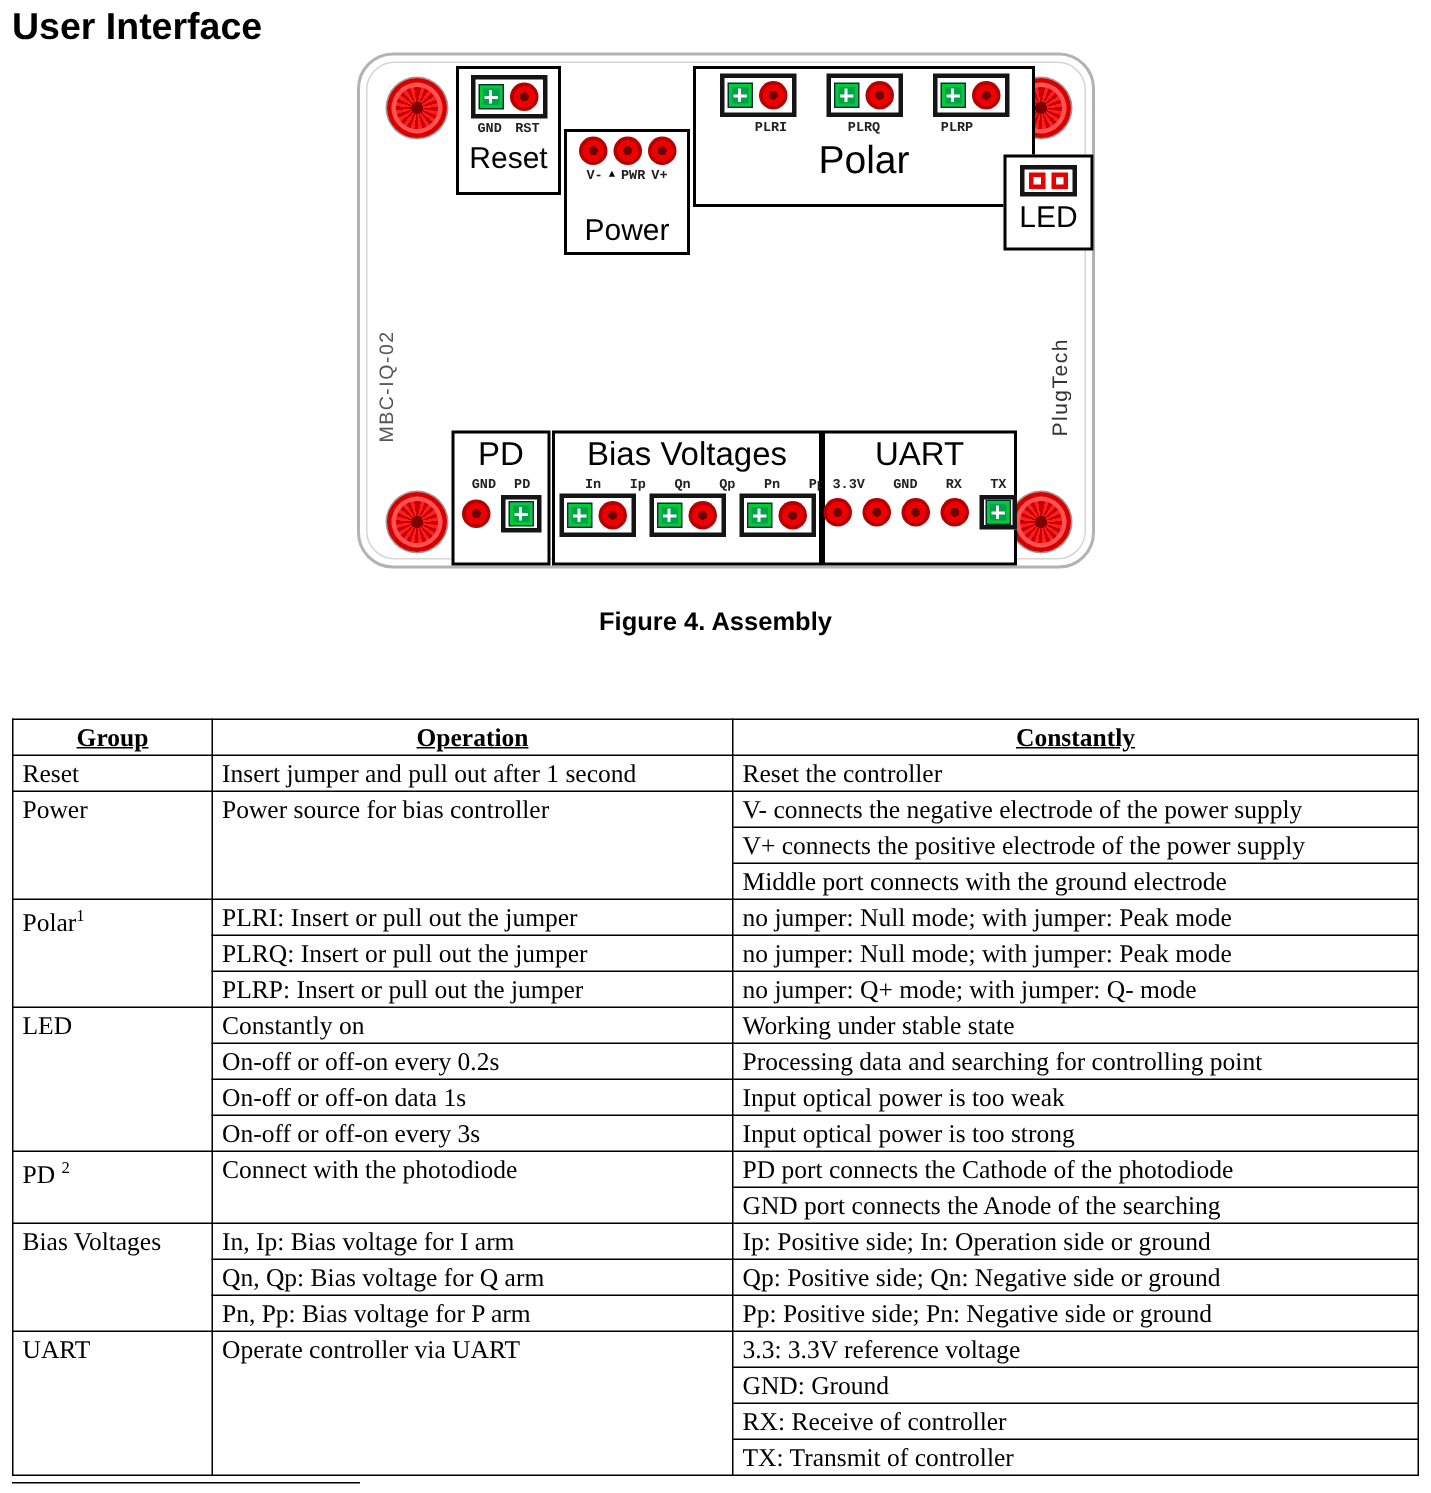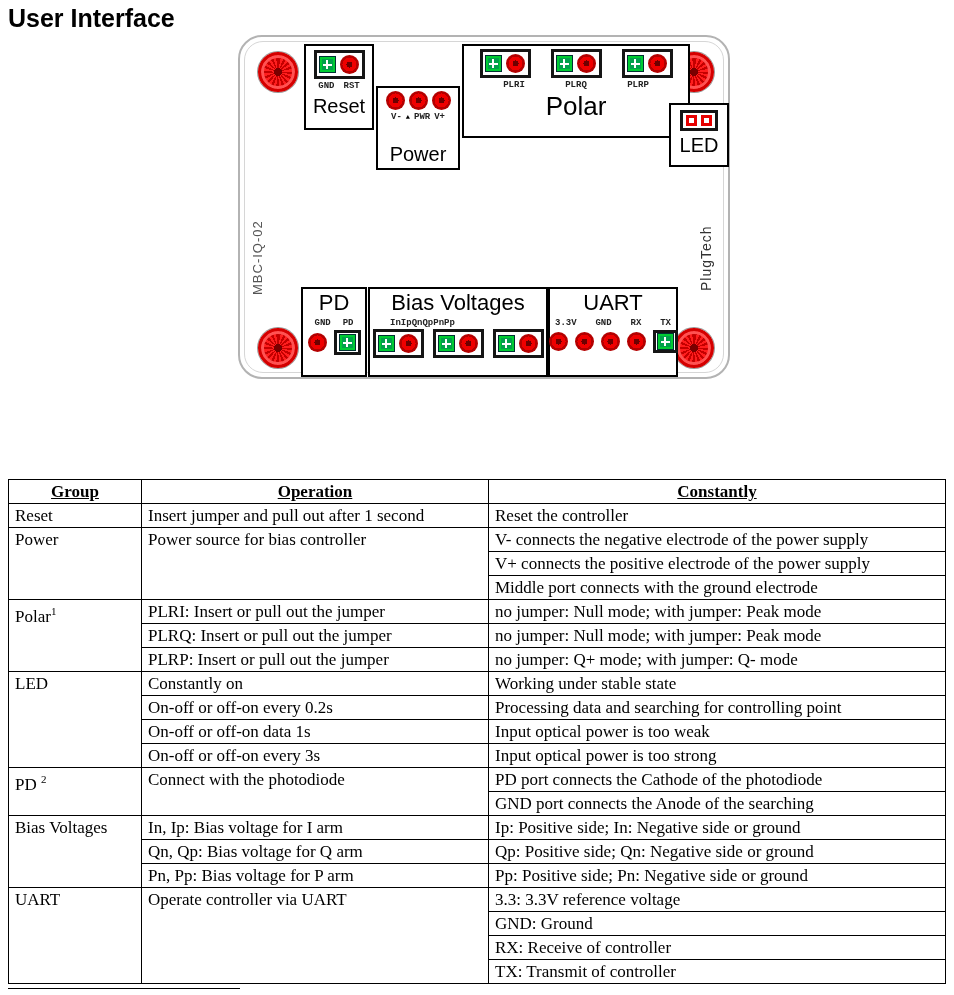--- a/index.html
+++ b/index.html
@@ -102,21 +102,21 @@
   .g-led .gtitle { margin-top: 3px; }
 
   
   .g-pd { left: 61px; top: 250px; width: 66px; height: 90px; padding-top: 2px; }
   .g-pd .gtitle { font-size: 22px; }
   .g-pd .pins { gap: 12px; margin-top: 3px; }
   .g-pd .ports { display: flex; align-items: center; gap: 7px; margin-top: 2px; }
 
   .g-bias { left: 128px; top: 250px; width: 180px; height: 90px; padding-top: 2px; }
   .g-bias .gtitle { font-size: 22px; }
-  .g-bias .pins { width: 160px; margin-top: 3px; margin-left: 24px; }
+  .g-bias .pins { width: 160px; justify-content: space-between; margin-top: 3px; margin-left: 24px; }
   .g-bias .ports { display: flex; gap: 9px; margin-top: 1px; }
 
   .g-uart { left: 308px; top: 250px; width: 130px; height: 90px; padding-top: 2px; }
   .g-uart .gtitle { font-size: 22px; }
   .g-uart .pins { width: 116px; justify-content: space-between; margin-top: 3px; }
   .g-uart .ports { display: flex; align-items: center; gap: 7px; margin-top: 2px; }
   .g-uart .pair { padding: 1px 2px; }
 
   .fig-caption {
     position: absolute; left: 0; right: 0; top: 372px;
@@ -272,20 +272,21 @@
         <span class="port-red"></span>
         <span class="port-red"></span>
         <span class="port-red"></span>
         <div class="pair">
           <span class="port-green"></span>
         </div>
       </div>
     </div>
   </div>
 
+  <div class="fig-caption">Figure 4. Assembly</div>
 </div>
 
 <table class="io">
   <colgroup>
       <col style="width:133px">
       <col style="width:347px">
       <col>
     </colgroup>
   <thead>
     <tr>
@@ -351,21 +352,21 @@
       <td rowspan="2">Connect with the photodiode</td>
       <td>PD port connects the Cathode of the photodiode</td>
     </tr>
     <tr>
       <td>GND port connects the Anode of the searching</td>
     </tr>
 
     <tr>
       <td rowspan="3"><span>Bias Voltages</span></td>
       <td>In, Ip: Bias voltage for I arm</td>
-      <td>Ip: Positive side; In: Negative side or ground</td>
+      <td>Ip: Positive side; In: Operation side or ground</td>
     </tr>
     <tr>
       <td>Qn, Qp: Bias voltage for Q arm</td>
       <td>Qp: Positive side; Qn: Negative side or ground</td>
     </tr>
     <tr>
       <td>Pn, Pp: Bias voltage for P arm</td>
       <td>Pp: Positive side; Pn: Negative side or ground</td>
     </tr>
 

